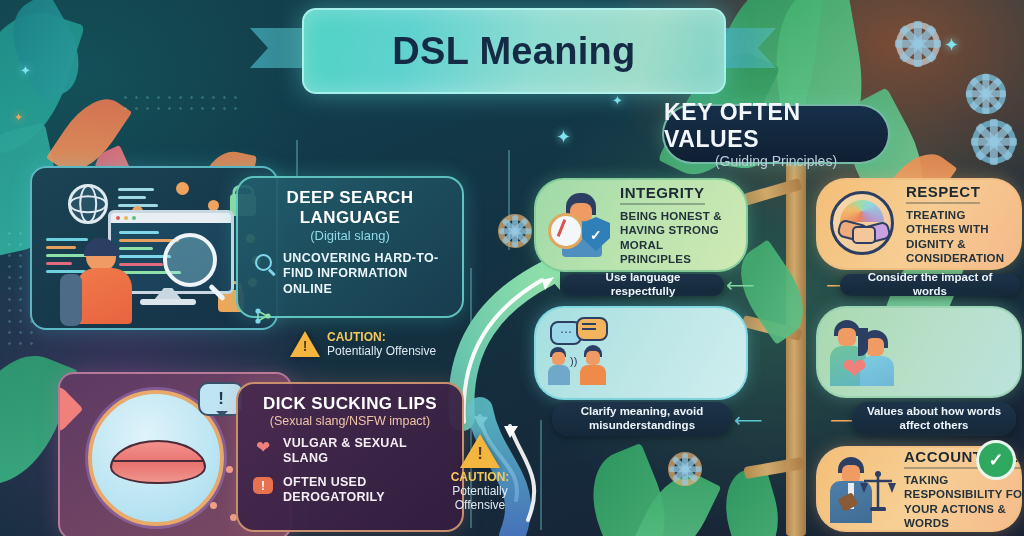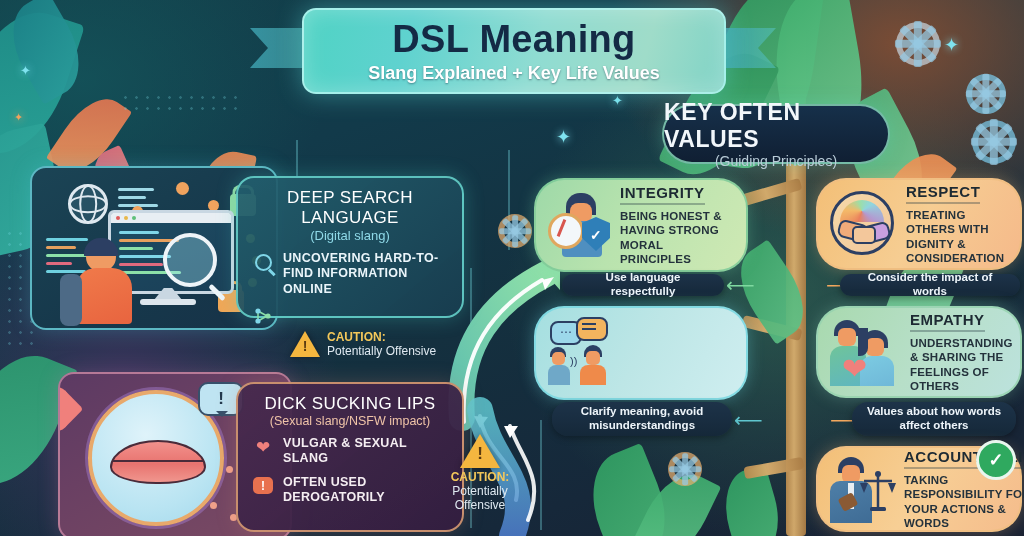--- a/index.html
+++ b/index.html
@@ -238,21 +238,21 @@
   }
 
   
   .card {
     position: absolute;
     border-radius: 18px;
     box-sizing: border-box;
     padding: 10px 14px;
   }
   .card .c-title {
-    font-weight: 400; letter-spacing: .4px;
+    font-weight: 700; letter-spacing: .4px;
   }
   .card .c-sub {
     font-weight: 400;
   }
   .bullet-row {
     display: flex; align-items: flex-start; gap: 9px;
     margin-top: 8px;
   }
   .bullet-ico {
     flex: 0 0 auto; width: 22px; height: 22px;
@@ -485,21 +485,20 @@
     <path d="M30,166 l-8,11 l14,1 z" fill="#ffffff" transform="rotate(180 30 172)"></path>
     <path d="M62,286 C84,232 40,214 30,160" stroke="url(#gflowB)" stroke-width="26" fill="none" stroke-linecap="round" opacity=".85"></path>
     <path d="M78,270 C96,226 70,208 60,176" stroke="#ffffff" stroke-width="4" fill="none" stroke-linecap="round" opacity=".9"></path>
     <path d="M60,176 l-8,12 l14,0 z" fill="#ffffff" transform="rotate(180 60 182)"></path>
   </svg>
 
   <div class="ribbon-tail l"></div>
   <div class="ribbon-tail r"></div>
   <div class="title-banner">
     <div class="t1">DSL Meaning</div>
-    <div class="t2">Slang Explained + Key Life Values</div>
   </div>
 
   <div class="sec-pill" id="sec-right">
     <div class="h">KEY OFTEN VALUES</div>
     <div class="sub">(Guiding Principles)</div>
   </div>
 
   <div class="illus" id="illus-search">
     <div class="globe"></div>
     <div class="codeline" style="left:14px;top:70px;width:42px;background:#6fd1e0;"></div>
@@ -678,24 +677,20 @@
   <div class="vcard" id="vc-empathy">
     <div class="v-ico" style="width:72px;height:68px;">
       <div style="position:absolute;left:4px;top:2px;width:26px;height:16px;background:#2c3f63;border-radius:13px 13px 0 0;"></div>
       <div style="position:absolute;left:8px;top:10px;width:18px;height:18px;background:#ef9b63;border-radius:6px;"></div>
       <div style="position:absolute;left:0px;top:28px;width:36px;height:40px;background:linear-gradient(160deg,#6fc49a,#5fb6c0);border-radius:12px 12px 0 0;"></div>
       <div style="position:absolute;left:32px;top:12px;width:26px;height:18px;background:#2c3f63;border-radius:13px 13px 0 0;"></div>
       <div style="position:absolute;left:36px;top:20px;width:18px;height:18px;background:#ef9b63;border-radius:6px;"></div>
       <div style="position:absolute;left:30px;top:38px;width:34px;height:30px;background:linear-gradient(160deg,#7ccbe2,#6fb8d8);border-radius:12px 12px 0 0;"></div>
       <div style="position:absolute;left:28px;top:10px;width:10px;height:28px;background:#2c3f63;border-radius:0 0 8px 0;"></div>
       <div style="position:absolute;left:12px;top:38px;width:30px;height:26px;color:#f0807c;font-size:30px;line-height:26px;">❤</div>
-    </div>
-    <div class="v-text">
-      <div class="v-title">EMPATHY</div>
-      <div class="v-desc">UNDERSTANDING &amp; SHARING THE FEELINGS OF OTHERS</div>
     </div>
   </div>
 
   <div class="arrow-glyph" style="left:830px;top:410px;color:#f3a85e;">⟶</div>
   <div class="chip" id="chip-4">Values about how words affect others</div>
 
   <div class="vcard" id="vc-account">
     <div class="v-ico" style="width:66px;height:68px;">
       <div style="position:absolute;left:8px;top:2px;width:26px;height:16px;background:#2c3f63;border-radius:13px 13px 0 0;"></div>
       <div style="position:absolute;left:12px;top:10px;width:18px;height:18px;background:#ef9b63;border-radius:6px;"></div>

